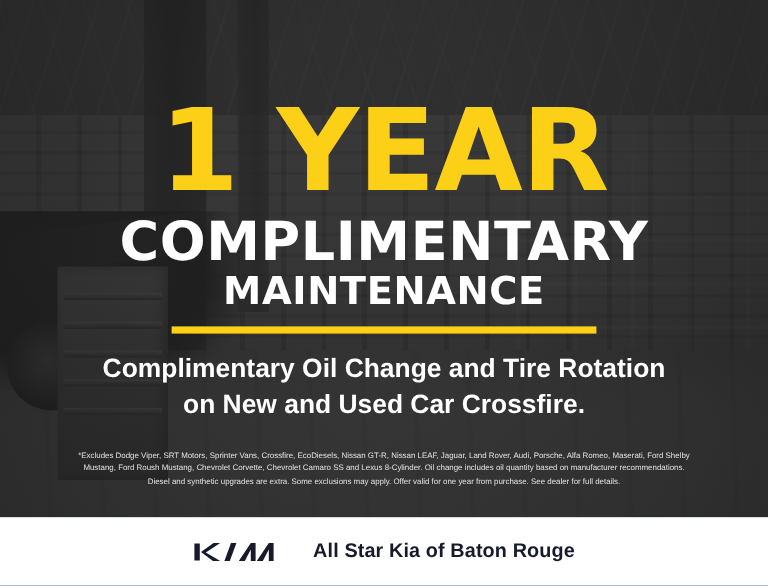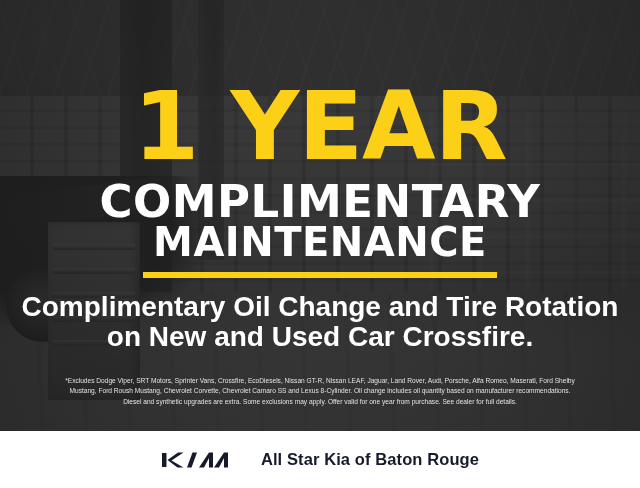--- a/index.html
+++ b/index.html
@@ -160,41 +160,41 @@
     font-family: "DejaVu Sans", sans-serif;
     letter-spacing: 0.5px;
   }
   .headline-sub.line1 {
     top: 184px;
     font-size: 45px;
     line-height: 35px;
   }
   .headline-sub.line2 {
     top: 222px;
-    font-size: 40px;
+    font-size: 32px;
     line-height: 40px;
   }
 
   .divider {
     position: absolute;
     left: 143px;
     top: 272px;
     width: 354px;
     height: 6px;
     background: #FBD017;
   }
 
   .offer {
     position: absolute;
     left: 0;
     width: 640px;
     text-align: center;
     color: #ffffff;
     font-weight: bold;
-    font-size: 28px;
+    font-size: 22px;
     line-height: 30px;
     font-family: "Liberation Sans", sans-serif;
   }
   .offer.l1 { top: 292px; }
   .offer.l2 { top: 322px; }
 
   .disclaimer {
     position: absolute;
     left: 14px;
     top: 376px;

